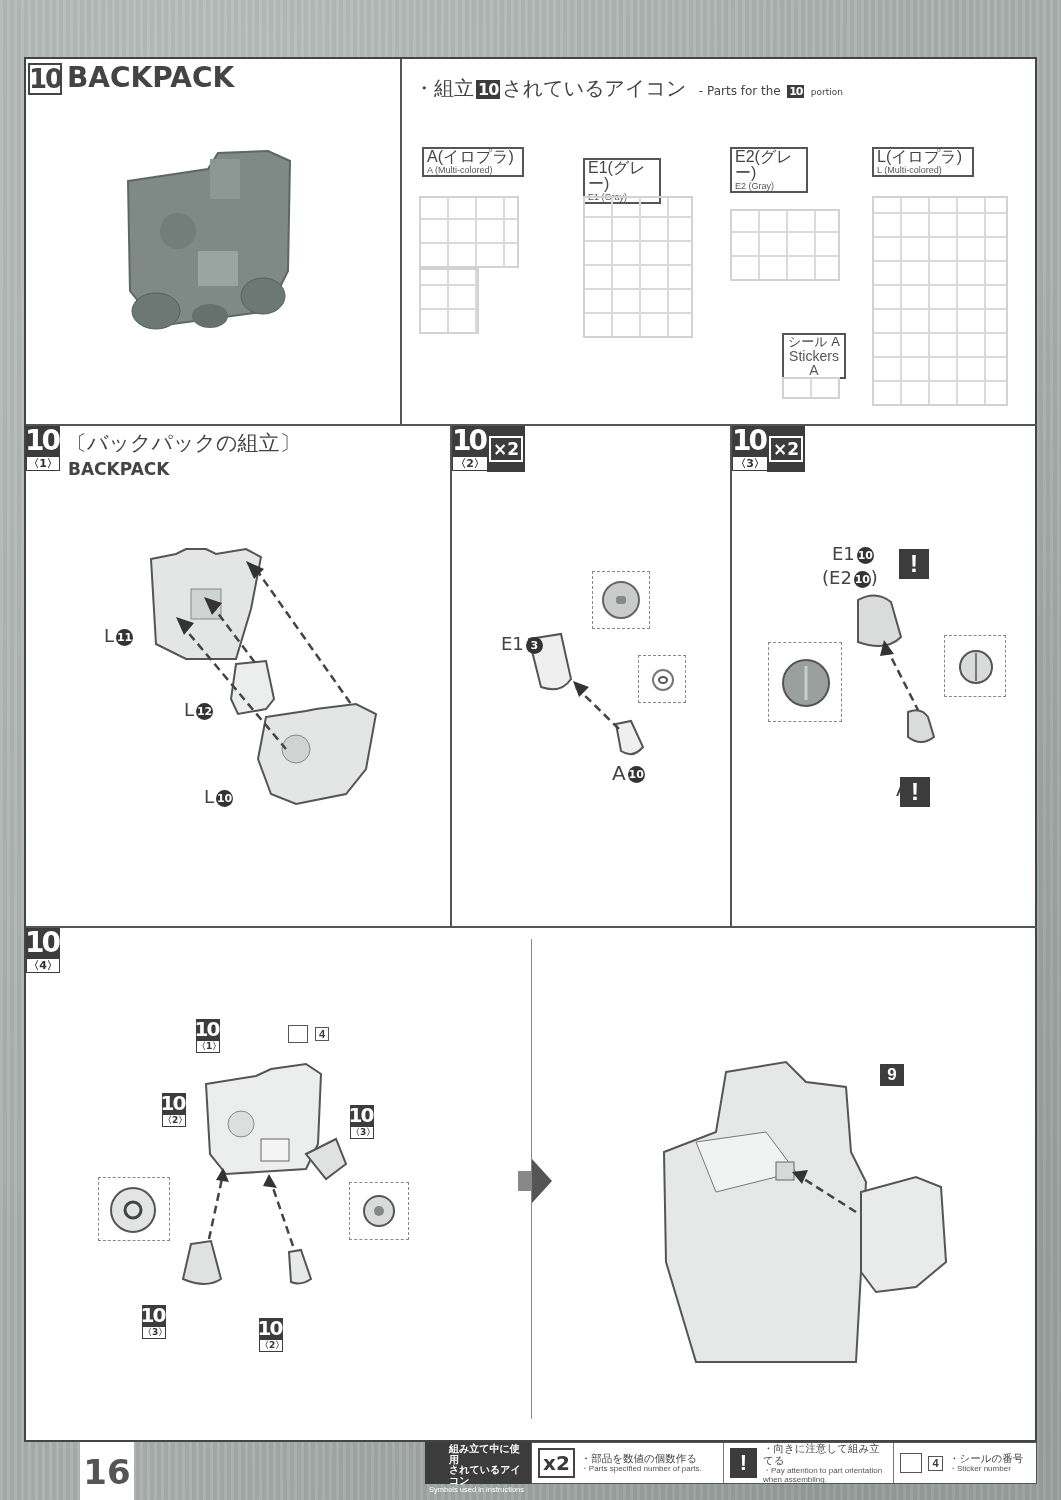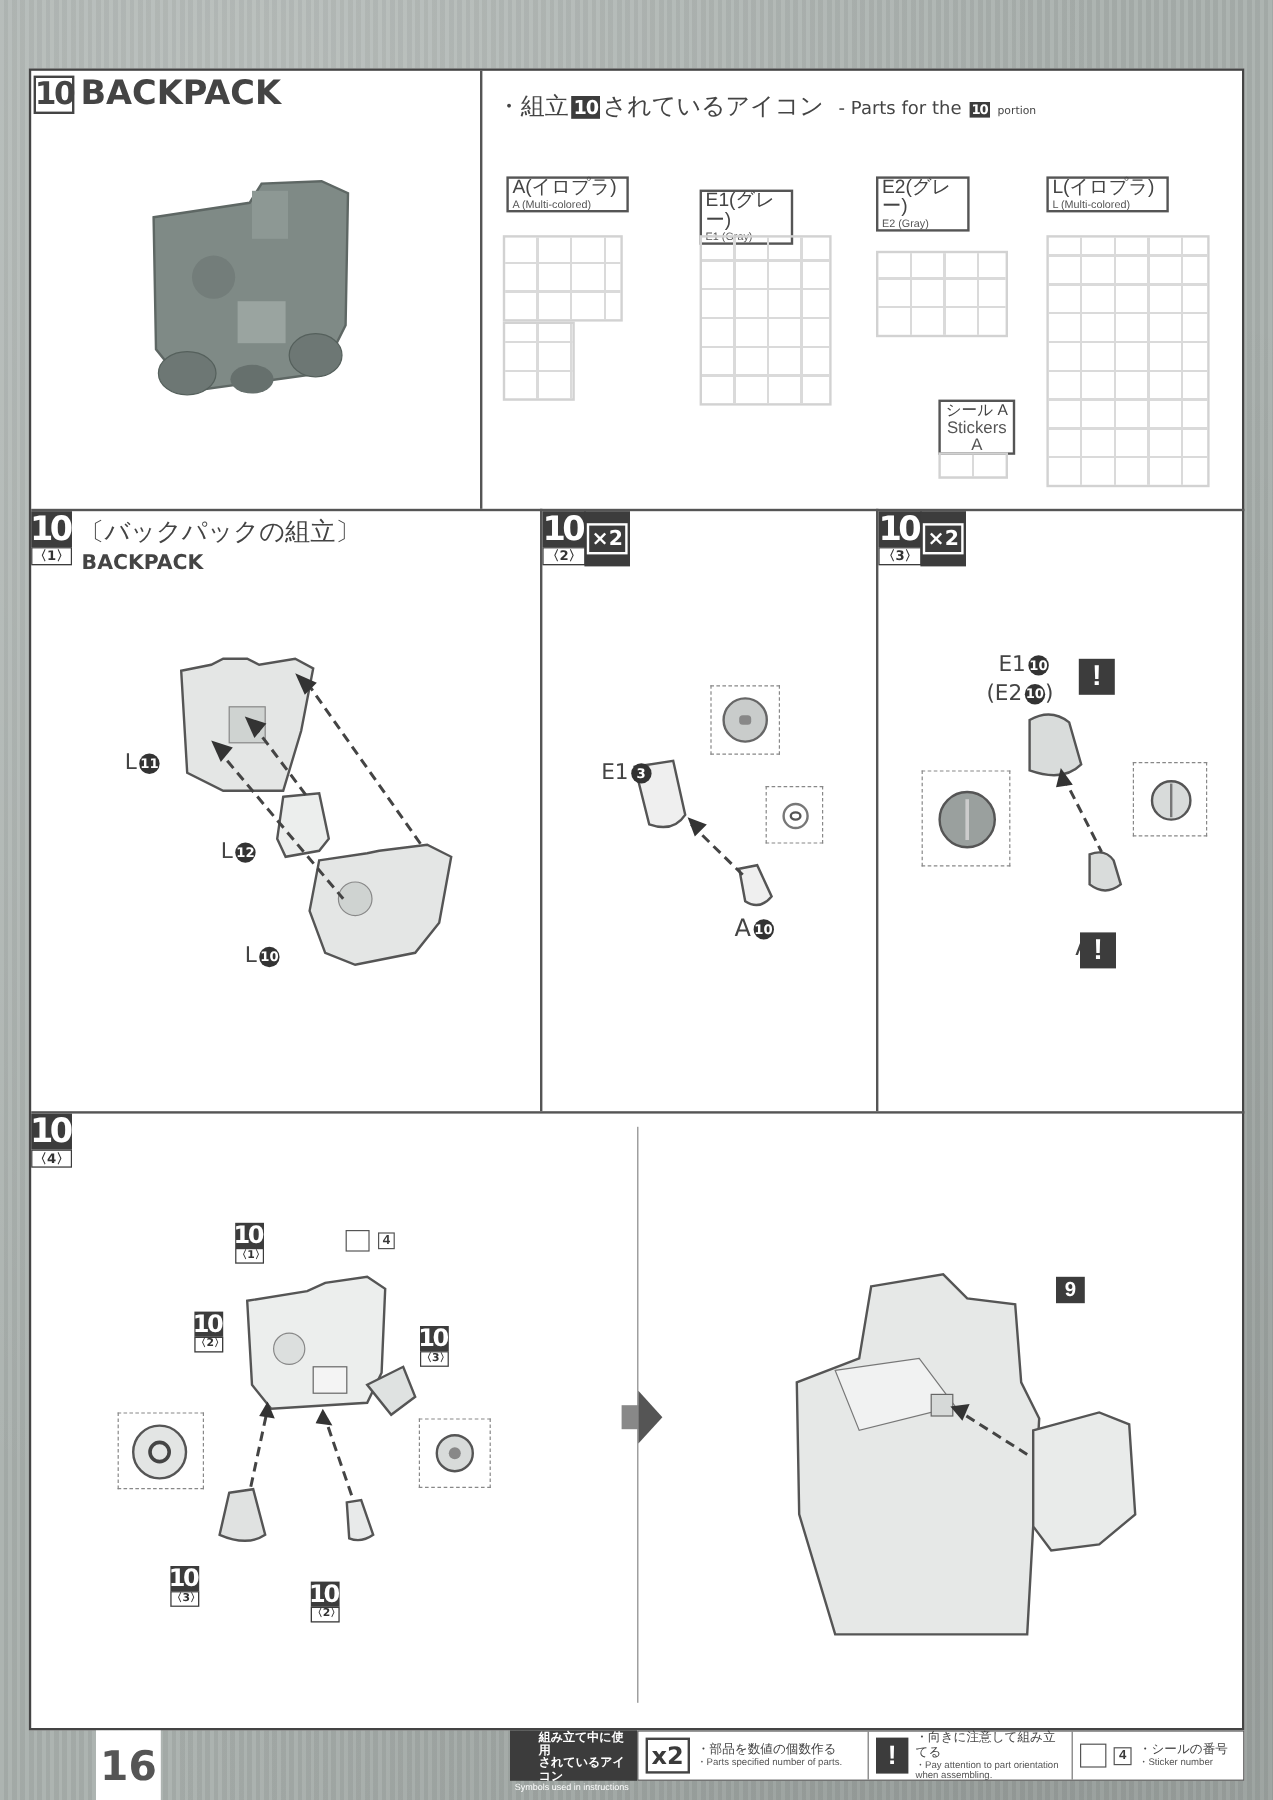--- a/index.html
+++ b/index.html
@@ -113,21 +113,21 @@
     <rect x="92" y="8" width="30" height="40" fill="#8d9894"></rect>
     <circle cx="60" cy="80" r="18" fill="#737d7a"></circle>
     <rect x="80" y="100" width="40" height="35" fill="#9aa4a0"></rect>
     <ellipse cx="38" cy="160" rx="24" ry="18" fill="#6d7774" stroke="#55605c"></ellipse>
     <ellipse cx="145" cy="145" rx="22" ry="18" fill="#6d7774" stroke="#55605c"></ellipse>
     <ellipse cx="92" cy="165" rx="18" ry="12" fill="#66706d"></ellipse>
   </svg>
 
   <div class="label" style="left:388px; top:16px; font-size:20px;">
     <span>・</span><span>組立</span><span style="display:inline-block;background:#3c3c3c;color:#fff;font-weight:bold;font-size:16px;padding:0 2px;margin:0 2px;letter-spacing:-1px;">10</span><span>されているアイコン</span>
-    <span style="font-size:15px; margin-left:6px;">- Parts for the</span>
+    <span style="font-size:12px; margin-left:6px;">- Parts for the</span>
     <span style="display:inline-block;background:#3c3c3c;color:#fff;font-weight:bold;font-size:11px;padding:0 2px;letter-spacing:-1px;">10</span>
     <span style="font-size:9px;">portion</span>
   </div>
 
   <div class="part-tag" style="left:396px; top:88px; width:102px;">
     <span class="jp">A(イロプラ)</span>
     <span class="en">A (Multi-colored)</span>
   </div>
   <div class="part-tag" style="left:557px; top:88px; width:78px;margin-top:11px;">
     <span class="jp">E1(グレー)</span>

